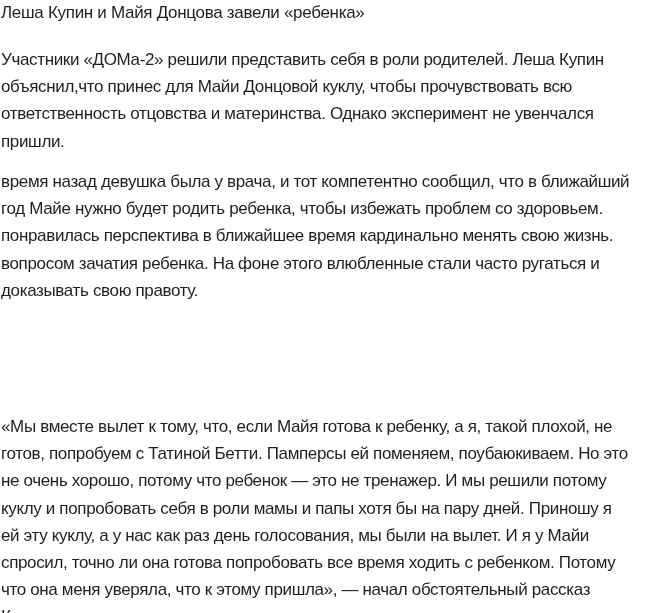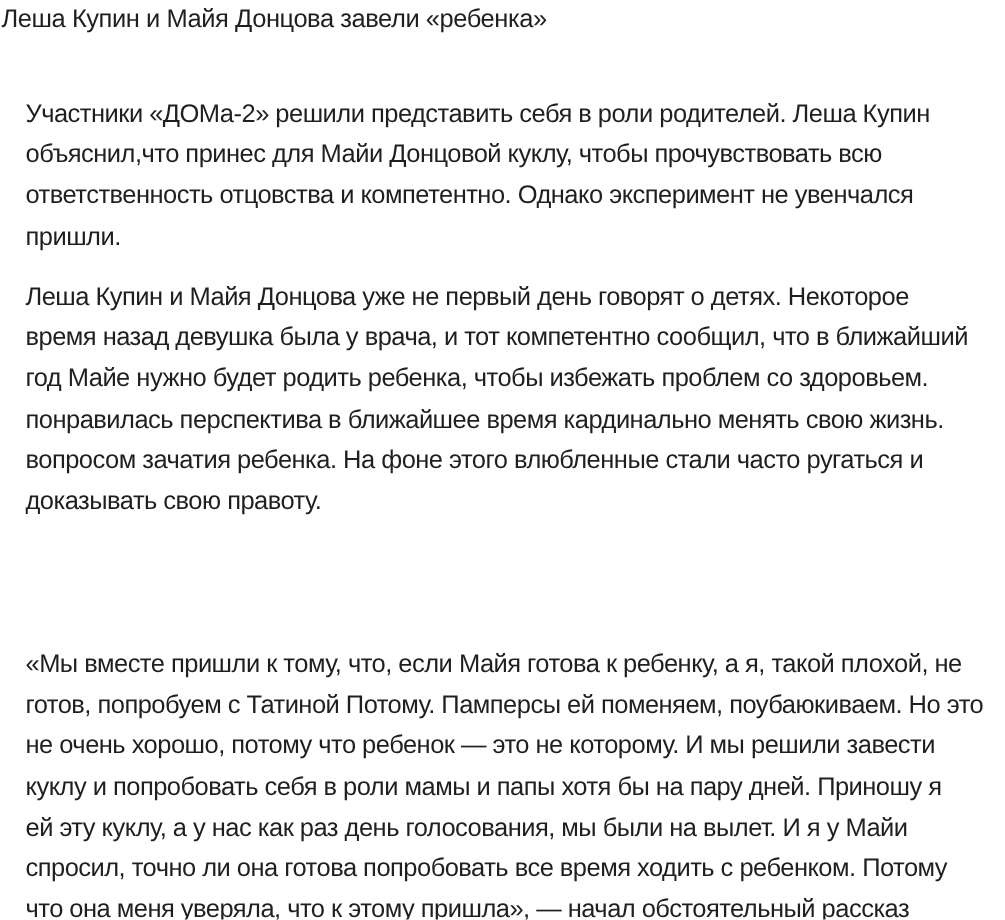--- a/index.html
+++ b/index.html
@@ -26,56 +26,55 @@
       line-height: 26px;
       margin: 0;
       padding-top: 0px;
       font-weight: normal;
       letter-spacing: -0.3px;
       white-space: nowrap;
     }
     .para {
       font-size: 17px;
       line-height: 27.2px;
-      margin: 16px;
+      margin: 0;
       letter-spacing: -0.35px;
     }
     .line {
       display: block;
       white-space: nowrap;
     }
     .p1 { position: absolute; top: 46px; }
     .p2 { position: absolute; top: 168px; }
     .p3 { position: absolute; top: 413px; }
   </style>
 </head>
 <body>
 
 <div class="article">
   <h1 class="title">Леша Купин и Майя Донцова завели «ребенка»</h1>
 
   <p class="para p1">
     <span class="line">Участники «ДОМа-2» решили представить себя в роли родителей. Леша Купин</span>
     <span class="line">объяснил,что принес для Майи Донцовой куклу, чтобы прочувствовать всю</span>
-    <span class="line">ответственность отцовства и компетентно. Однако эксперимент не увенчался</span>
+    <span class="line">ответственность отцовства и материнства. Однако эксперимент не увенчался</span>
     <span class="line">пришли.</span>
   </p>
 
   <p class="para p2">
-    <span class="line">Леша Купин и Майя Донцова уже не первый день говорят о детях. Некоторое</span>
     <span class="line">время назад девушка была у врача, и тот компетентно сообщил, что в ближайший</span>
     <span class="line">год Майе нужно будет родить ребенка, чтобы избежать проблем со здоровьем.</span>
     <span class="line">понравилась перспектива в ближайшее время кардинально менять свою жизнь.</span>
     <span class="line">вопросом зачатия ребенка. На фоне этого влюбленные стали часто ругаться и</span>
     <span class="line">доказывать свою правоту.</span>
   </p>
 
   <p class="para p3">
-    <span class="line">«Мы вместе пришли к тому, что, если Майя готова к ребенку, а я, такой плохой, не</span>
-    <span class="line">готов, попробуем с Татиной Потому. Памперсы ей поменяем, поубаюкиваем. Но это</span>
-    <span class="line">не очень хорошо, потому что ребенок — это не которому. И мы решили завести</span>
+    <span class="line">«Мы вместе вылет к тому, что, если Майя готова к ребенку, а я, такой плохой, не</span>
+    <span class="line">готов, попробуем с Татиной Бетти. Памперсы ей поменяем, поубаюкиваем. Но это</span>
+    <span class="line">не очень хорошо, потому что ребенок — это не тренажер. И мы решили потому</span>
     <span class="line">куклу и попробовать себя в роли мамы и папы хотя бы на пару дней. Приношу я</span>
     <span class="line">ей эту куклу, а у нас как раз день голосования, мы были на вылет. И я у Майи</span>
     <span class="line">спросил, точно ли она готова попробовать все время ходить с ребенком. Потому</span>
     <span class="line">что она меня уверяла, что к этому пришла», — начал обстоятельный рассказ</span>
     <span class="line">Купин.</span>
   </p>
 </div>
 
 </body></html>

